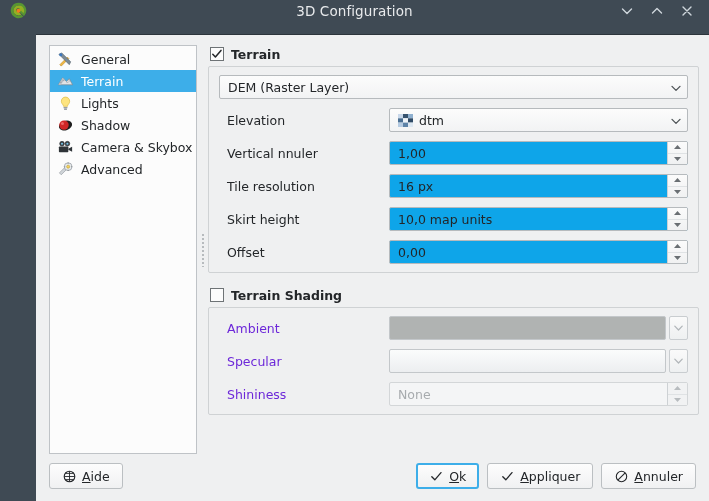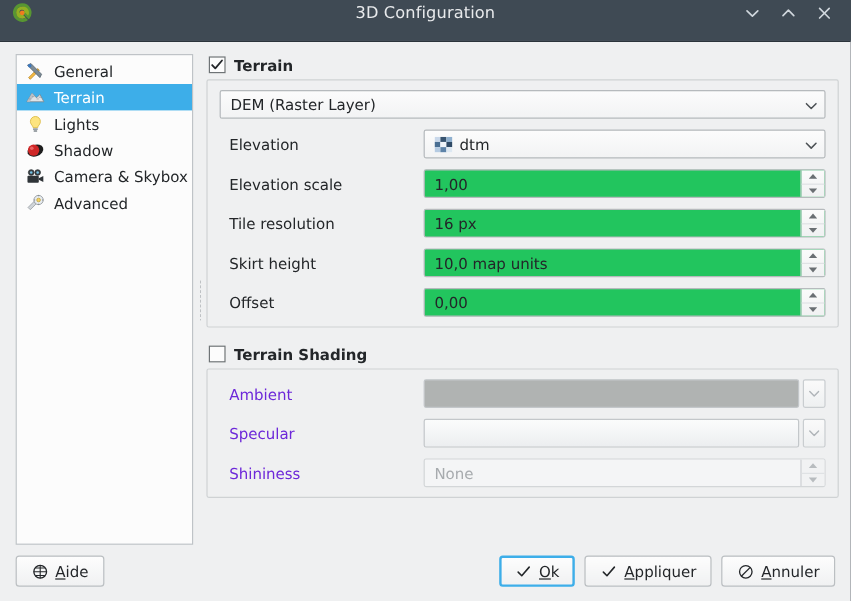--- a/index.html
+++ b/index.html
@@ -77,20 +77,21 @@
 
   
   .dialog {
     flex: 1 1 auto;
     background: #eff0f1;
     display: flex;
     flex-direction: column;
     padding: 0;
     box-sizing: border-box;
     border-top: 1px solid #2c343b;
+    margin-left: 36px;
   }
 
   .content-row {
     display: flex;
     flex: 1 1 auto;
     padding: 10px 10px 0 13px;
     box-sizing: border-box;
     min-height: 0;
   }
 
@@ -258,21 +259,21 @@
   }
 
   
   .spin {
     flex: 1 1 auto;
     min-width: 0;
     display: flex;
     box-sizing: border-box;
     border: 1px solid #b6babd;
     border-radius: 2px;
-    background: #22c55e;
+    background: #0ea5e9;
   }
   .spin-text {
     flex: 1 1 auto;
     min-width: 0;
     display: flex;
     align-items: center;
     padding-left: 8px;
     font-size: 12.5px;
     color: #232629;
     overflow: hidden;
@@ -540,21 +541,21 @@
                   <span class="arrow-down">
                     <svg width="10" height="7" viewBox="0 0 10 7" aria-hidden="true">
                         <path d="M1 1.4 L5 5.4 L9 1.4" fill="none" stroke="#4d5256" stroke-width="1.3" stroke-linecap="round" stroke-linejoin="round"></path>
                       </svg>
                   </span>
                 </div>
               </div>
             </div>
 
             <div class="form-row">
-              <div class="form-label">Elevation scale</div>
+              <div class="form-label">Vertical nnuler</div>
               <div class="field">
                 <div class="spin">
                   <span class="spin-text">1,00</span>
                   <span class="spin-buttons">
                     <span class="spin-up">
                       <svg width="9" height="6" viewBox="0 0 9 6" aria-hidden="true">
                           <path d="M4.5 1 L8 5 L1 5 z" fill="#6a6f73"></path>
                         </svg>
                     </span>
                     <span class="spin-dn">

